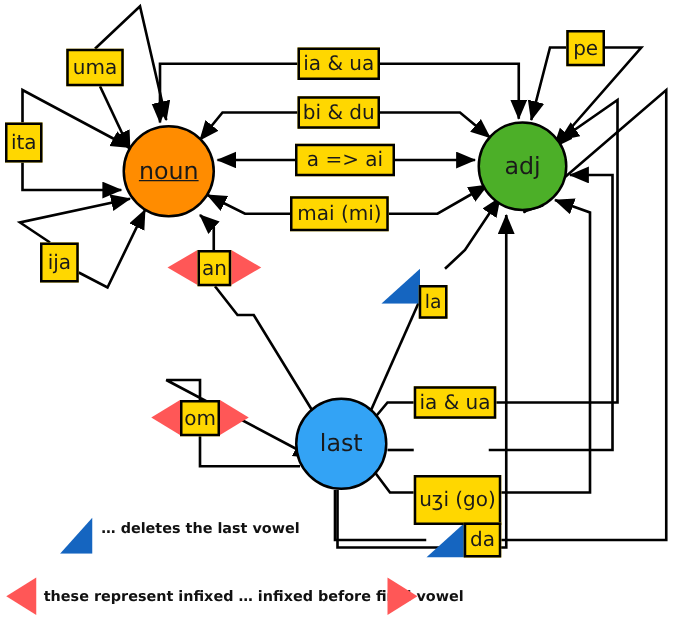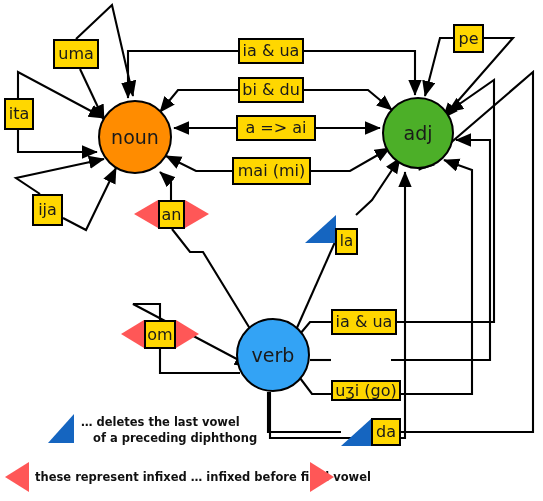--- a/index.html
+++ b/index.html
@@ -125,28 +125,28 @@
 
       <path d="M 171,200 L 171,182 L 160,172" marker-end="url(#ah)"></path>
       <path d="M 172,229 L 190,252 L 203,252 L 252,332"></path>
 
       <path d="M 356,215 L 372,200 L 400,158" marker-end="url(#ah)"></path>
       <path d="M 335,242 L 296,330"></path>
 
     </g>
   </svg>
 
-  <div class="node" style="left:98px; top:100px; width:74px; height:74px; background:#ff8c00;">
+  <div class="node" style="left:98px; top:100px; width:74px; height:74px; background:#ff8c00;text-decoration:underline;">
     <span>noun</span>
   </div>
   <div class="node" style="left:382px; top:97px; width:72px; height:72px; background:#4caf28;align-items:center;">
     <span>adj</span>
   </div>
   <div class="node" style="left:236px; top:318px; width:74px; height:74px; background:#33a3f5;">
-    <span>verb</span>
+    <span>last</span>
   </div>
 
   <div class="tri-left" style="left:134px; top:200px; border-top:14.5px solid transparent; border-bottom:14.5px solid transparent; border-right:24px solid #ff5757;"></div>
   <div class="tri-right" style="left:185px; top:200px; border-top:14.5px solid transparent; border-bottom:14.5px solid transparent; border-left:24px solid #ff5757;"></div>
   <div class="tri-left" style="left:121px; top:320px; border-top:14.5px solid transparent; border-bottom:14.5px solid transparent; border-right:23px solid #ff5757;"></div>
   <div class="tri-right" style="left:176px; top:320px; border-top:14.5px solid transparent; border-bottom:14.5px solid transparent; border-left:23px solid #ff5757;"></div>
 
   <svg style="position:absolute; left:305px; top:215px;" width="31" height="28" viewBox="0 0 31 28">
     <polygon points="31,0 31,28 0,28" fill="#1565c0"></polygon>
   </svg>
@@ -183,33 +183,32 @@
   </div>
   <div class="chip" style="left:144px; top:320px; width:32px; height:29px;">
     <span>om</span>
   </div>
   <div class="chip small" style="left:335px; top:215px; width:23px; height:27px;">
     <span>la</span>
   </div>
   <div class="chip" style="left:331px; top:309px; width:66px; height:26px;">
     <span>ia &amp; ua</span>
   </div>
-  <div class="chip" style="left:331px; top:380px; width:70px; height:21px;align-items:center;">
+  <div class="chip" style="left:331px; top:380px; width:70px; height:40px;align-items:center;">
     <span>uʒi (go)</span>
   </div>
   <div class="chip" style="left:371px; top:418px; width:30px; height:28px;">
     <span>da</span>
   </div>
 
   <svg style="position:absolute; left:48px; top:414px;" width="26" height="29" viewBox="0 0 26 29">
     <polygon points="26,0 26,29 0,29" fill="#1565c0"></polygon>
   </svg>
   <div class="legend-text" style="left:81px; top:415px;">
     <div>… deletes the last vowel</div>
-    <div style="padding-left:12px;">of a preceding diphthong</div>
   </div>
 
   <div class="tri-left" style="left:5px; top:462px; border-top:15px solid transparent; border-bottom:15px solid transparent; border-right:24px solid #ff5757;"></div>
   <div class="legend-text" style="left:35px; top:470px;">
     <span>these represent infixed … infixed before final vowel</span>
   </div>
   <div class="tri-right" style="left:310px; top:462px; border-top:15px solid transparent; border-bottom:15px solid transparent; border-left:24px solid #ff5757;"></div>
 
 </div>
 

